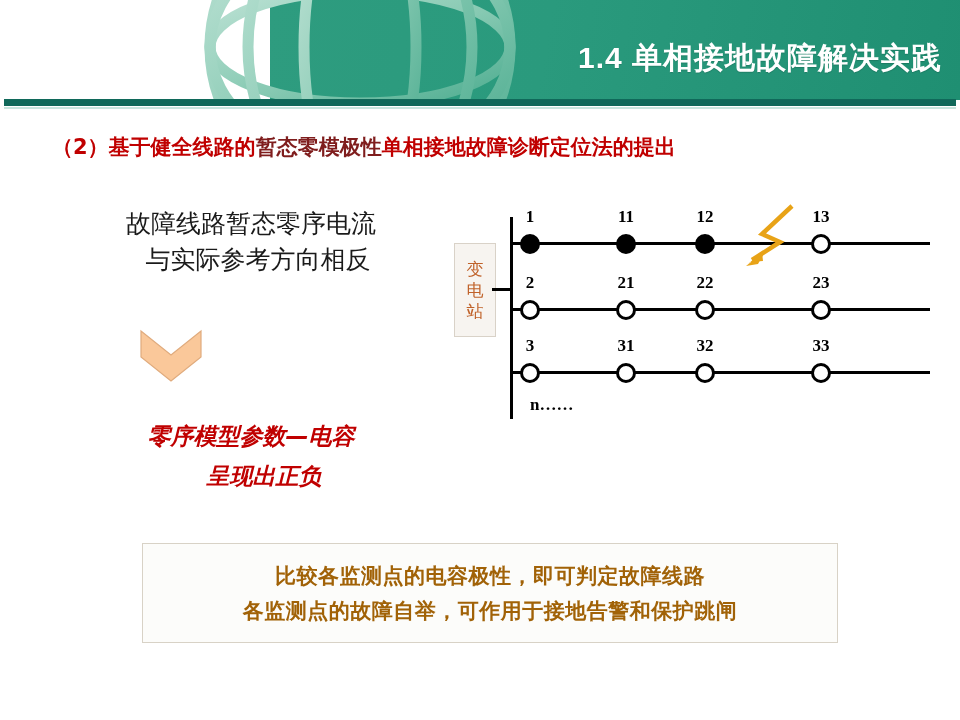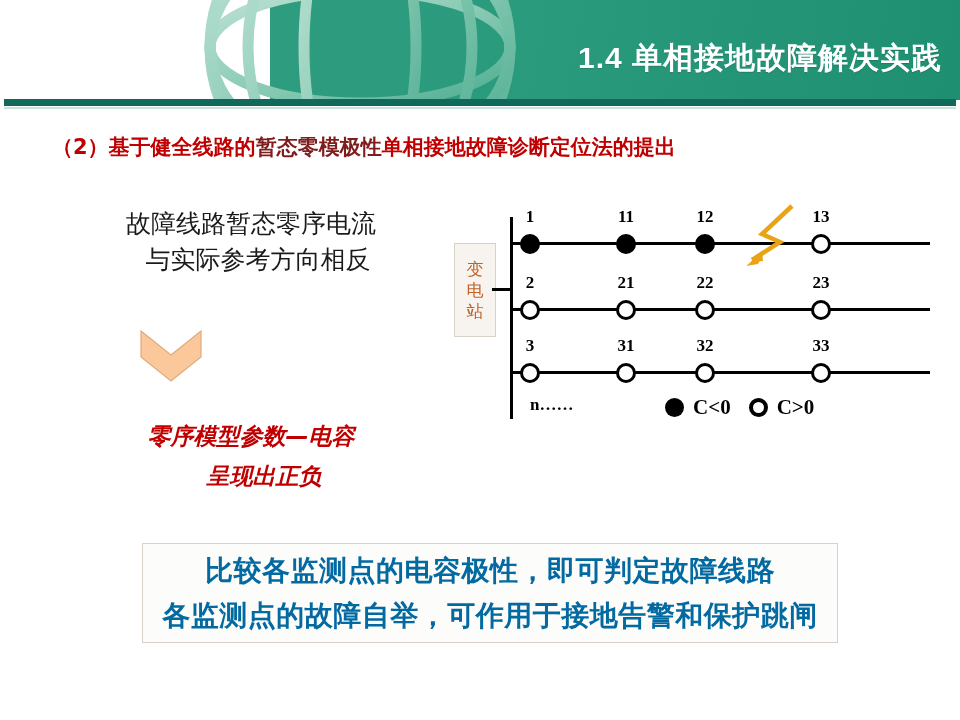--- a/index.html
+++ b/index.html
@@ -129,21 +129,21 @@
   .lg-dot.hollow{background:#fff;border:4px solid #000;}
 
   
   .concl-box{
     position:absolute;left:142px;top:543px;width:694px;height:98px;
     background:#fcfcfa;border:1px solid #d8d2c6;
     display:flex;flex-direction:column;align-items:center;justify-content:center;
     gap:7px;
   }
   .concl-line{
-    color:#0369a1;font-weight:bold;font-size:28px;white-space:nowrap;
+    color:#a16207;font-weight:bold;font-size:21px;white-space:nowrap;
     font-family:"DejaVu Sans","Liberation Sans",sans-serif;
     letter-spacing:.5px;
     text-align:right;
   }
 
   
   .watermark{
     position:absolute;left:762px;top:662px;
     display:flex;align-items:center;gap:8px;
   }
@@ -244,30 +244,20 @@
     <div class="node hollow" style="left:176px;top:168px"></div>
     <div class="node hollow" style="left:255px;top:168px"></div>
     <div class="node hollow" style="left:371px;top:168px"></div>
     <div class="node-label" style="left:73px;top:141px">3</div>
     <div class="node-label" style="left:169px;top:141px">31</div>
     <div class="node-label" style="left:248px;top:141px">32</div>
     <div class="node-label" style="left:364px;top:141px">33</div>
 
     <div class="n-dots">n……</div>
 
-    <div class="legend">
-      <div class="legend-item">
-        <span class="lg-dot filled"></span>
-        <span class="lgl">C&lt;0</span>
-      </div>
-      <div class="legend-item">
-        <span class="lg-dot hollow"></span>
-        <span class="lgl">C&gt;0</span>
-      </div>
-    </div>
   </div>
 
   <div class="concl-box">
     <div class="concl-line">比较各监测点的电容极性，即可判定故障线路</div>
     <div class="concl-line">各监测点的故障自举，可作用于接地告警和保护跳闸</div>
   </div>
 
 
 </div>
 

